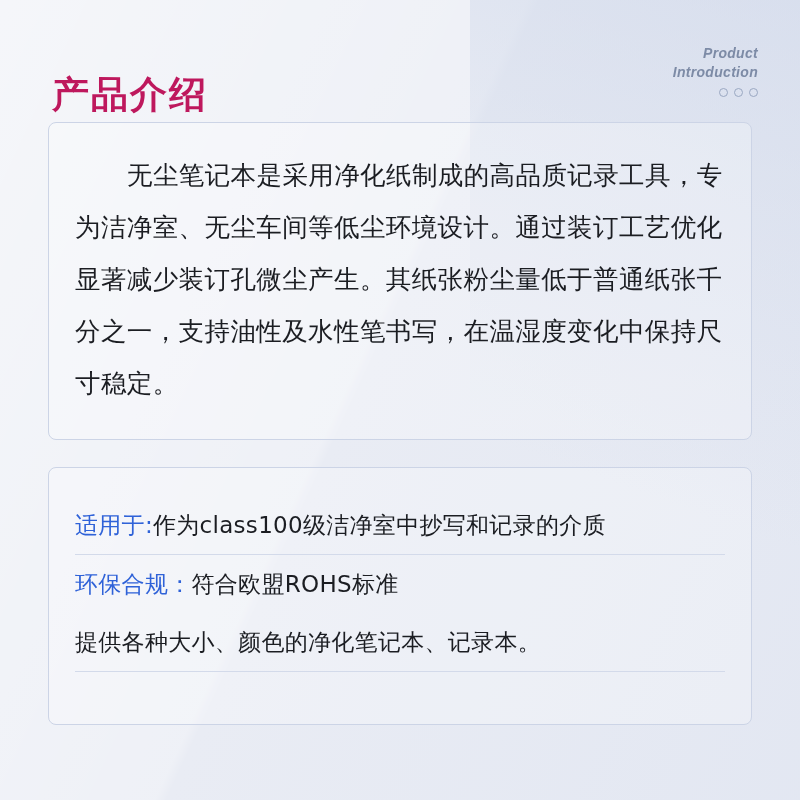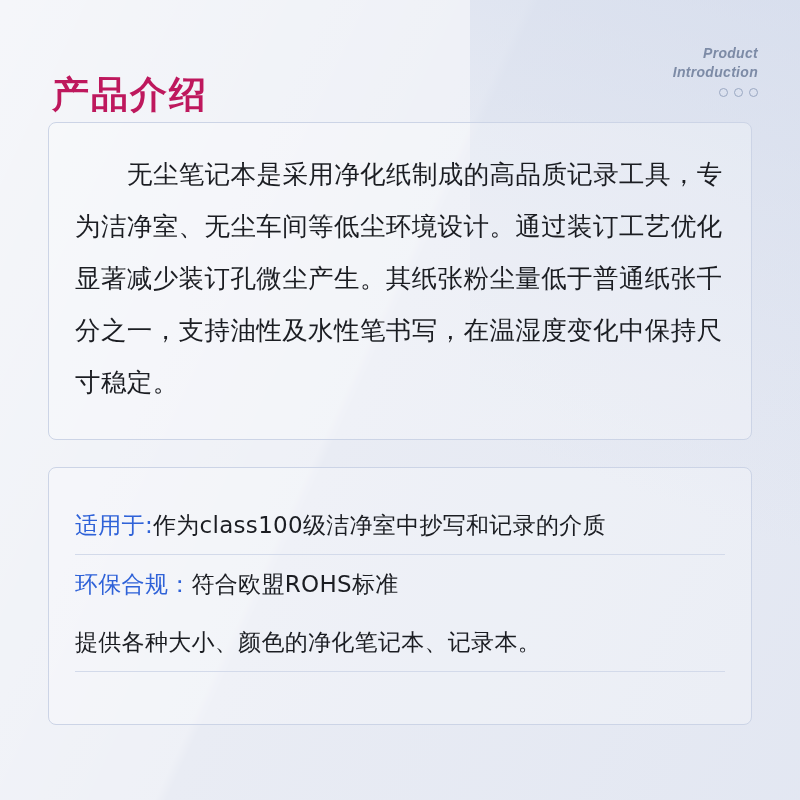--- a/index.html
+++ b/index.html
@@ -97,21 +97,21 @@
     margin: 0 8px;
     padding: 26px 26px 30px 26px;
     min-height: 300px;
   }
   .paragraph {
     font-size: 25.5px;
     line-height: 52px;
     color: #1b1d22;
     text-indent: 52px;
     letter-spacing: 0.4px;
-    font-family: Liberation Serif, serif;
+    font-family: Liberation Sans, sans-serif;
   }
 
   
   .card-specs {
     margin: 27px 8px 0 8px;
     padding: 28px 26px 52px 26px;
     min-height: 240px;
   }
   .spec-row {
     font-size: 23px;

